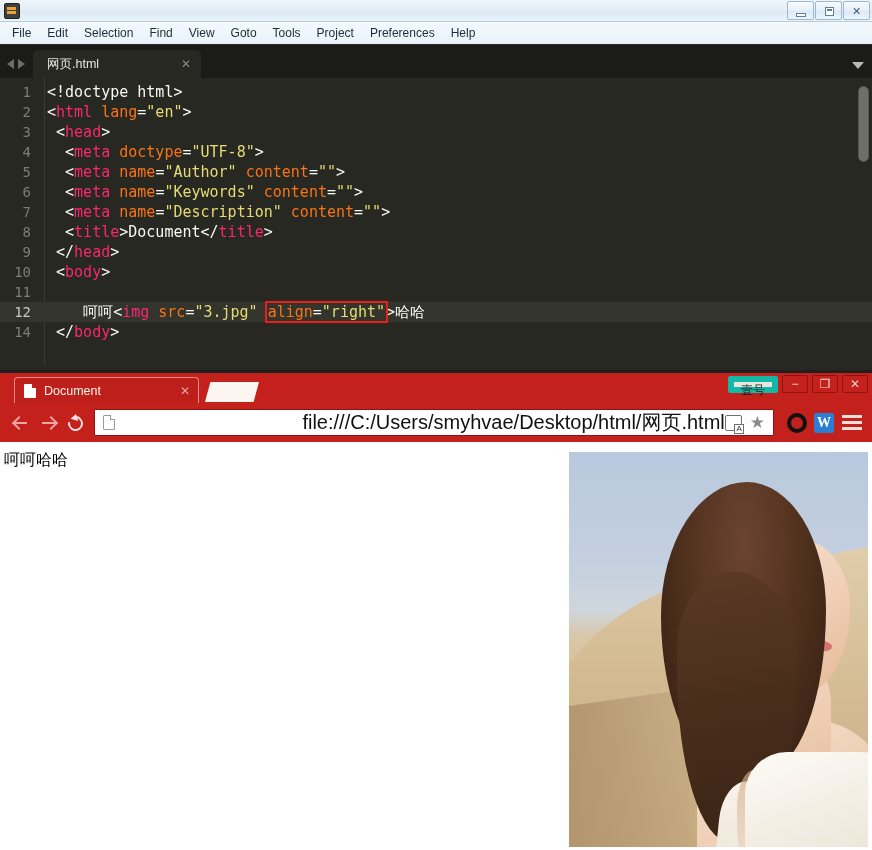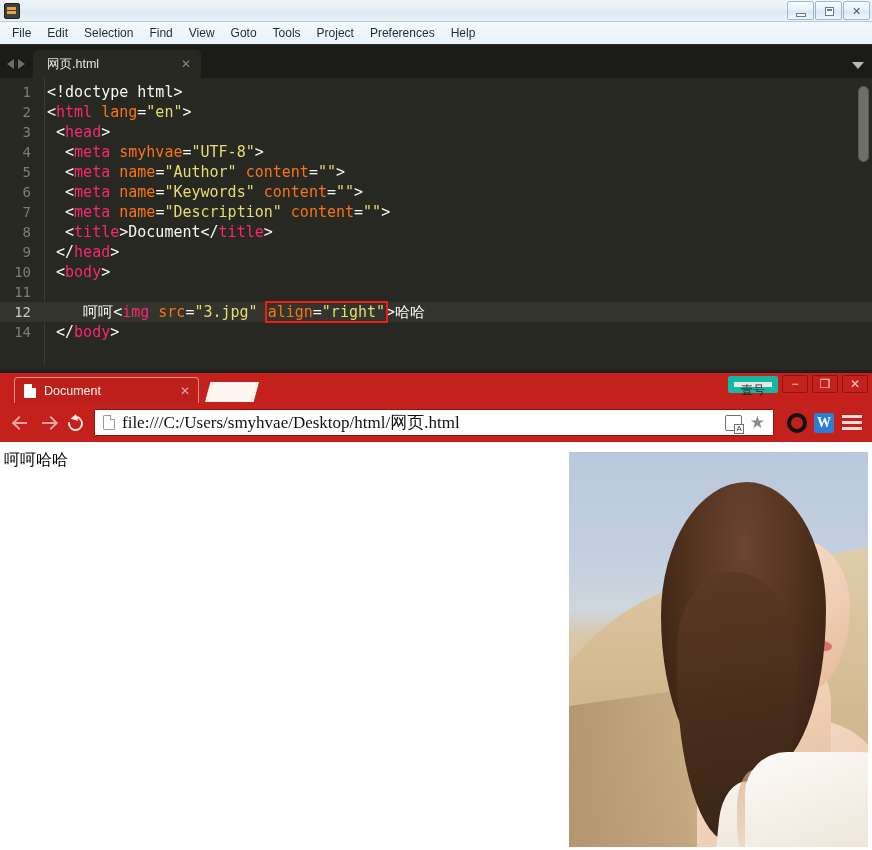--- a/index.html
+++ b/index.html
@@ -216,22 +216,22 @@
     display: flex; align-items: center; padding: 0 6px 0 8px; margin: 0 6px 0 4px;
     border-radius: 1px; min-width: 0;
   }
   .url-doc-ico {
     width: 12px; height: 15px; background: #fff; border: 1px solid #9a9a9a;
     flex: 0 0 auto; margin-right: 7px; position: relative; border-radius: 1px;
   }
   .url-doc-ico::after { content:""; position:absolute; right:-1px; top:-1px; width:4px;height:4px;
     background:#fff; border-left:1px solid #9a9a9a; border-bottom:1px solid #9a9a9a; }
   .url-text {
-    font-size: 17px; color: #111; white-space: nowrap; overflow: hidden;
-    font-family: Liberation Serif, serif; flex: 1 1 auto;
+    font-size: 20px; color: #111; white-space: nowrap; overflow: hidden;
+    font-family: Liberation Sans, sans-serif; flex: 1 1 auto; text-align: right;
   }
   .url-translate {
     width: 17px; height: 16px; flex: 0 0 auto; margin-right: 8px; position: relative;
     border: 1px solid #6f6f6f; border-radius: 2px;
   }
   .url-translate::after {
     content: "A"; position: absolute; right: -3px; bottom: -4px; font-size: 8px;
     background: #fff; border: 1px solid #6f6f6f; line-height: 8px; padding: 0 1px;
     font-family: "Liberation Sans", sans-serif; color: #333;
   }
@@ -377,21 +377,21 @@
       </div>
       <div class="st-tab-dropdown"></div>
     </div>
 
     <div class="st-editor">
       <div class="gutter-rule"></div>
       <div class="code-area" id="code-area">
           <div class="code-line"><div class="gutter">1</div><div class="code-text"><span class="tok-plain">&lt;!doctype html&gt;</span></div></div>
           <div class="code-line"><div class="gutter">2</div><div class="code-text"><span class="tok-punc">&lt;</span><span class="tok-tag">html</span><span class="tok-plain"> </span><span class="tok-attr">lang</span><span class="tok-plain">=</span><span class="tok-str">"en"</span><span class="tok-punc">&gt;</span></div></div>
           <div class="code-line"><div class="gutter">3</div><div class="code-text"><span class="tok-plain"> &lt;</span><span class="tok-tag">head</span><span class="tok-punc">&gt;</span></div></div>
-          <div class="code-line"><div class="gutter">4</div><div class="code-text"><span class="tok-plain">  &lt;</span><span class="tok-tag">meta</span><span class="tok-plain"> </span><span class="tok-attr">smyhvae</span><span class="tok-plain">=</span><span class="tok-str">"UTF-8"</span><span class="tok-punc">&gt;</span></div></div>
+          <div class="code-line"><div class="gutter">4</div><div class="code-text"><span class="tok-plain">  &lt;</span><span class="tok-tag">meta</span><span class="tok-plain"> </span><span class="tok-attr">doctype</span><span class="tok-plain">=</span><span class="tok-str">"UTF-8"</span><span class="tok-punc">&gt;</span></div></div>
           <div class="code-line"><div class="gutter">5</div><div class="code-text"><span class="tok-plain">  &lt;</span><span class="tok-tag">meta</span><span class="tok-plain"> </span><span class="tok-attr">name</span><span class="tok-plain">=</span><span class="tok-str">"Author"</span><span class="tok-plain"> </span><span class="tok-attr">content</span><span class="tok-plain">=</span><span class="tok-str">""</span><span class="tok-punc">&gt;</span></div></div>
           <div class="code-line"><div class="gutter">6</div><div class="code-text"><span class="tok-plain">  &lt;</span><span class="tok-tag">meta</span><span class="tok-plain"> </span><span class="tok-attr">name</span><span class="tok-plain">=</span><span class="tok-str">"Keywords"</span><span class="tok-plain"> </span><span class="tok-attr">content</span><span class="tok-plain">=</span><span class="tok-str">""</span><span class="tok-punc">&gt;</span></div></div>
           <div class="code-line"><div class="gutter">7</div><div class="code-text"><span class="tok-plain">  &lt;</span><span class="tok-tag">meta</span><span class="tok-plain"> </span><span class="tok-attr">name</span><span class="tok-plain">=</span><span class="tok-str">"Description"</span><span class="tok-plain"> </span><span class="tok-attr">content</span><span class="tok-plain">=</span><span class="tok-str">""</span><span class="tok-punc">&gt;</span></div></div>
           <div class="code-line"><div class="gutter">8</div><div class="code-text"><span class="tok-plain">  &lt;</span><span class="tok-tag">title</span><span class="tok-punc">&gt;</span><span class="tok-text">Document</span><span class="tok-punc">&lt;/</span><span class="tok-tag">title</span><span class="tok-punc">&gt;</span></div></div>
           <div class="code-line"><div class="gutter">9</div><div class="code-text"><span class="tok-plain"> &lt;/</span><span class="tok-tag">head</span><span class="tok-punc">&gt;</span></div></div>
           <div class="code-line"><div class="gutter">10</div><div class="code-text"><span class="tok-plain"> &lt;</span><span class="tok-tag">body</span><span class="tok-punc">&gt;</span></div></div>
           <div class="code-line"><div class="gutter">11</div><div class="code-text"><span class="tok-plain"></span></div></div>
           <div class="code-line active"><div class="gutter">12</div><div class="code-text"><span class="tok-text">    呵呵</span><span class="tok-punc">&lt;</span><span class="tok-tag">img</span><span class="tok-plain"> </span><span class="tok-attr">src</span><span class="tok-plain">=</span><span class="tok-str">"3.jpg"</span><span class="tok-plain"> </span><span class="annot-box"><span class="tok-attr">align</span><span class="tok-plain">=</span><span class="tok-str">"right"</span></span><span class="tok-punc">&gt;</span><span class="tok-text">哈哈</span></div></div>
           <div class="code-line"><div class="gutter">14</div><div class="code-text"><span class="tok-plain"> &lt;/</span><span class="tok-tag">body</span><span class="tok-punc">&gt;</span></div></div>
         </div>

